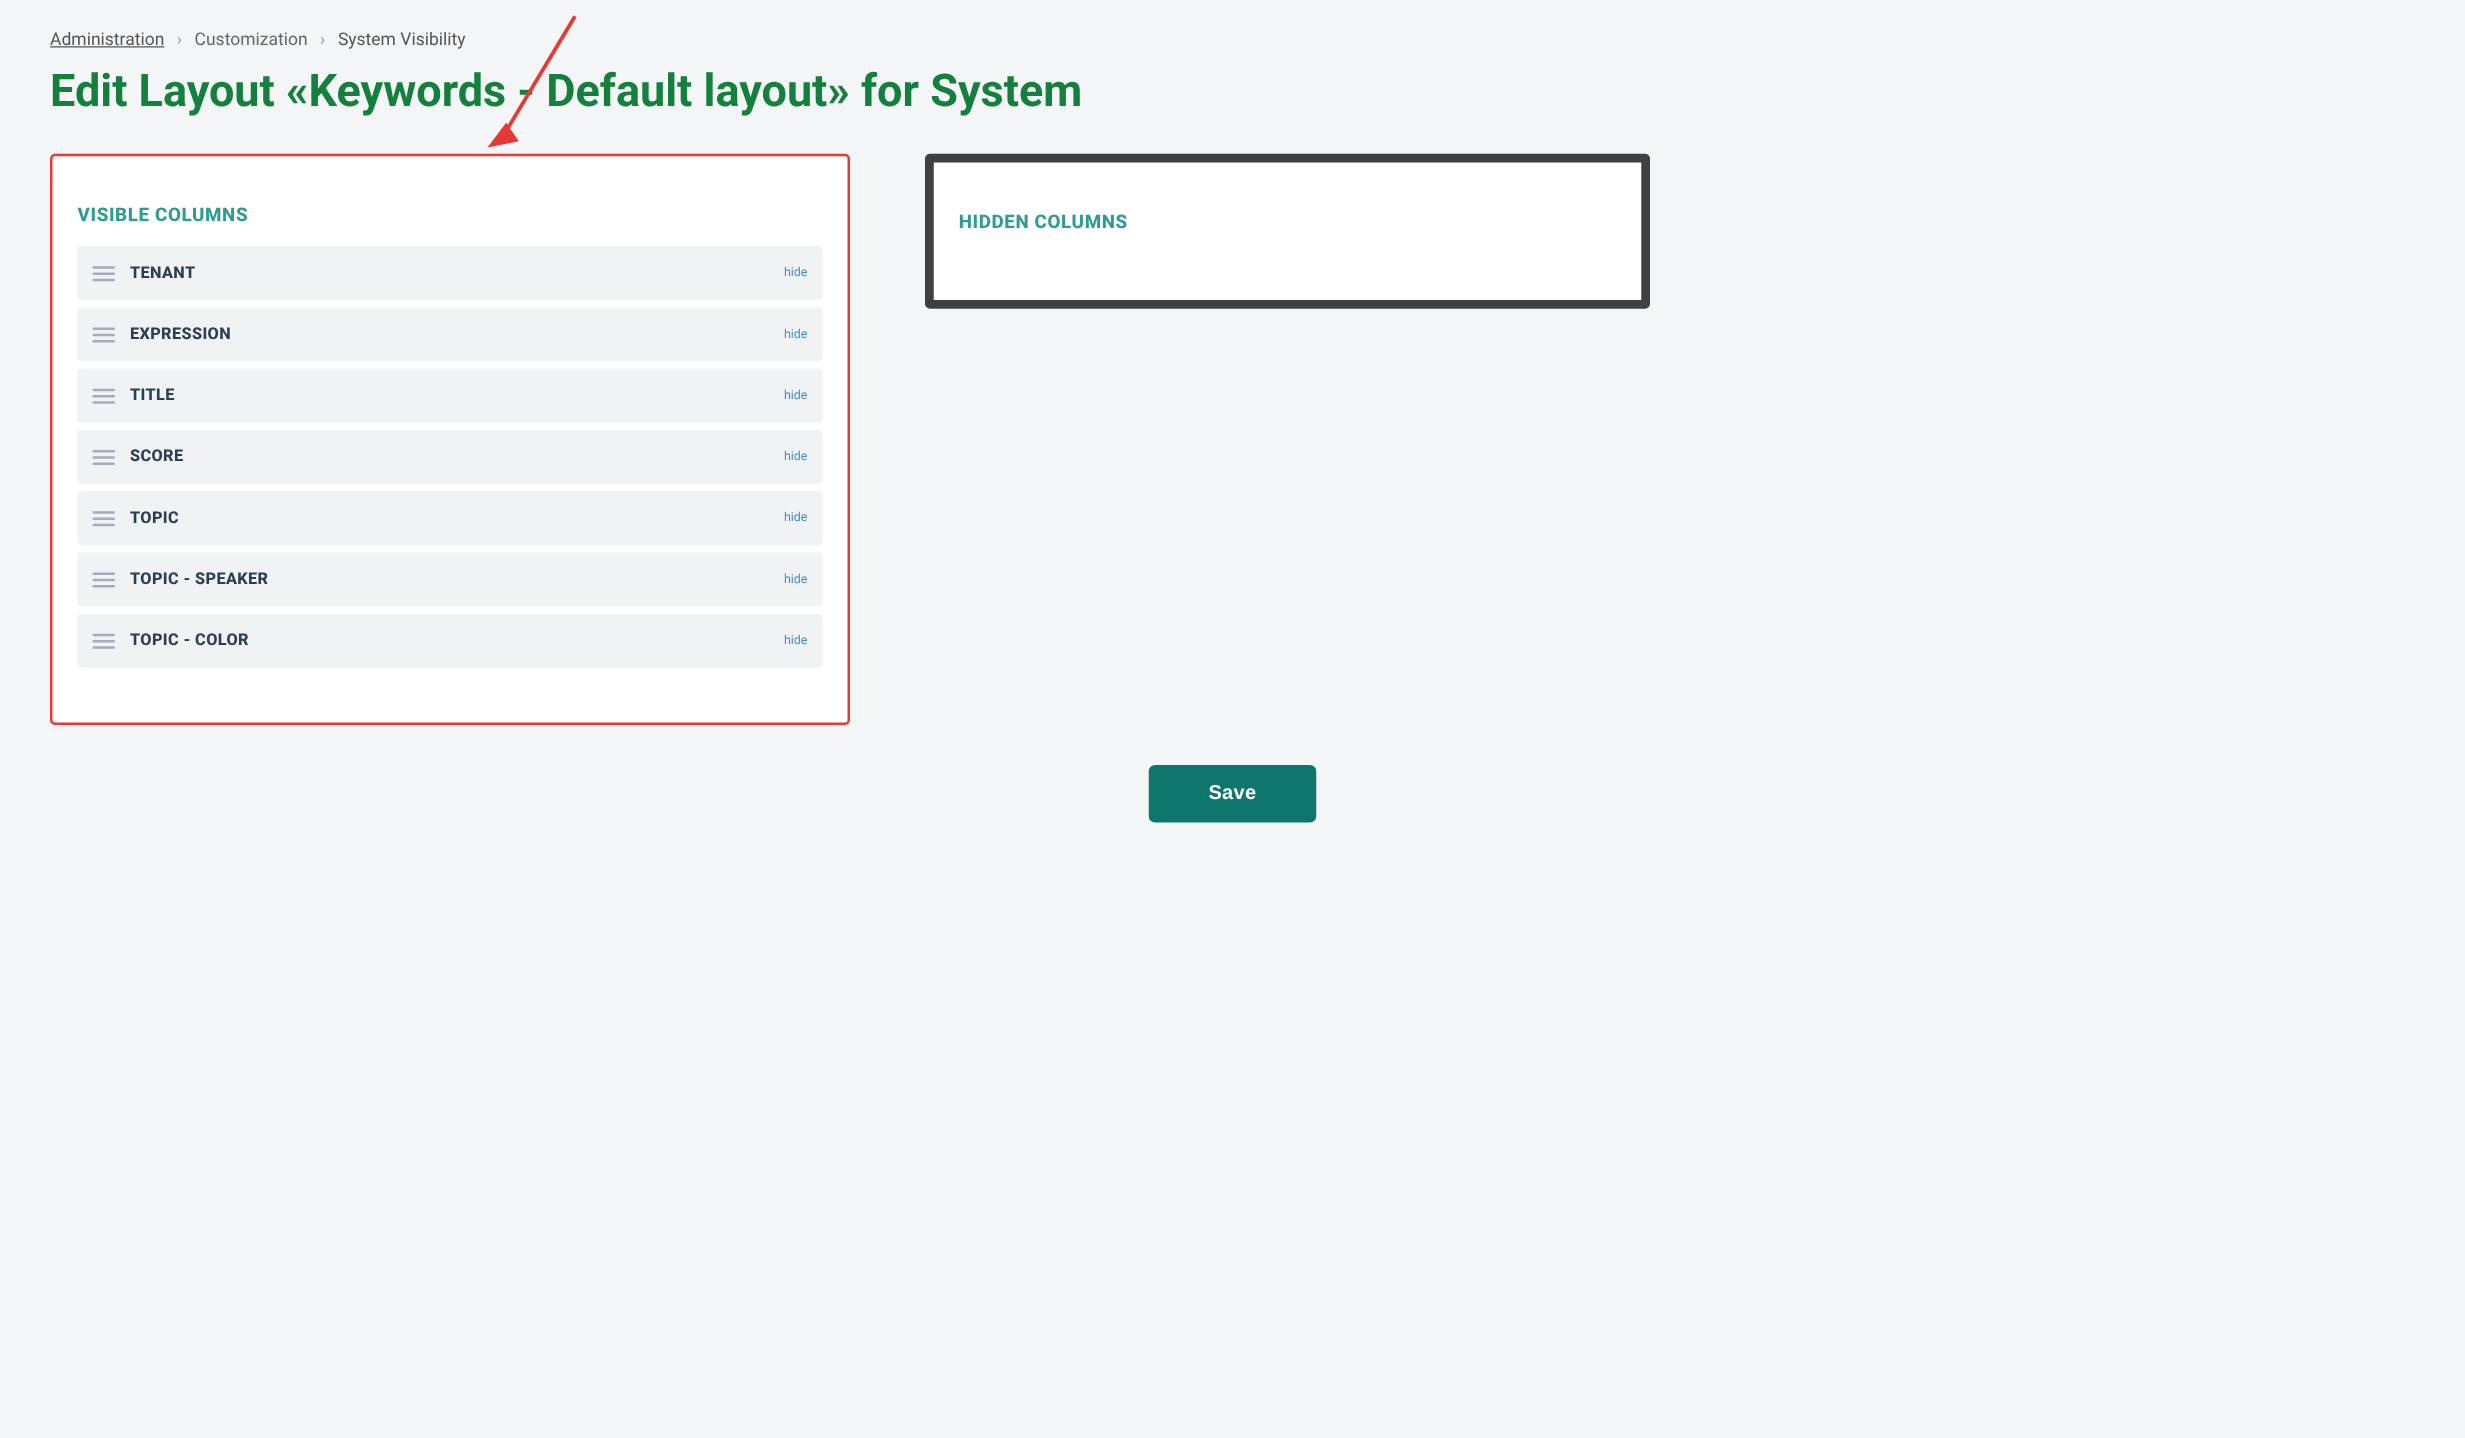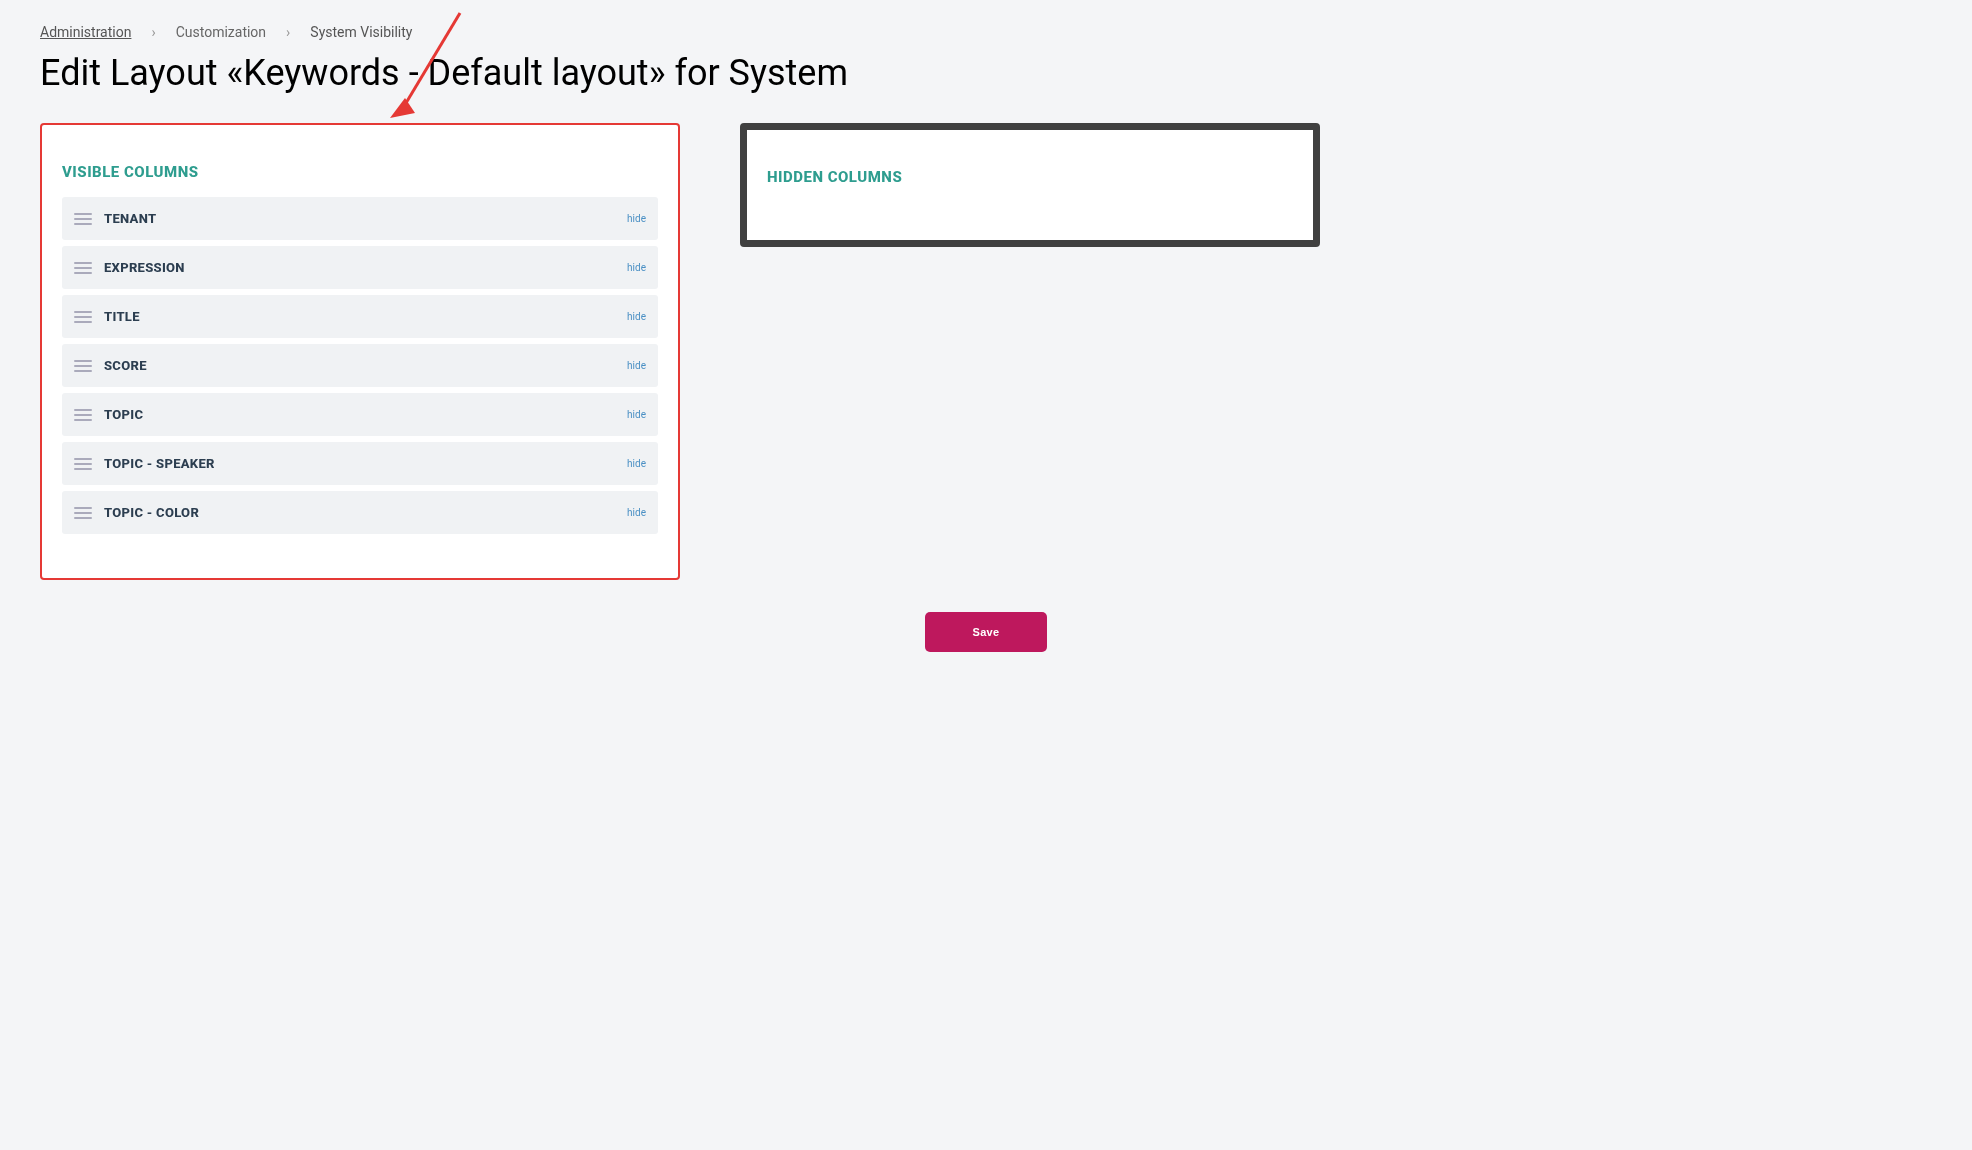--- a/index.html
+++ b/index.html
@@ -5,40 +5,40 @@
     * { box-sizing: border-box; margin: 0; padding: 0; }
     body {
       font-family: -apple-system, BlinkMacSystemFont, 'Segoe UI', Roboto, sans-serif;
       background: #f4f5f7;
       min-height: 100vh;
       padding: 24px 40px;
     }
     .breadcrumb {
       display: flex;
       align-items: center;
-      gap: 20px;
+      gap: 10px;
       font-size: 14px;
       color: #666;
       margin-bottom: 12px;
     }
     .breadcrumb a {
       color: #555;
       text-decoration: underline;
       cursor: pointer;
     }
     .breadcrumb .sep {
       color: #999;
     }
     .breadcrumb .current {
       color: #555;
     }
     .page-title {
       font-size: 36px;
-      font-weight: 400;
-      color: #000000;
+      font-weight: 700;
+      color: #15803d;
       margin-bottom: 28px;
       line-height: 1.2;
     }
     .columns-container {
       display: flex;
       gap: 60px;
       align-items: flex-start;
       position: relative;
     }
     .column-panel {
@@ -99,26 +99,26 @@
       cursor: pointer;
       text-decoration: none;
       font-weight: 400;
     }
     .save-btn-container {
       display: flex;
       justify-content: center;
       margin-top: 32px;
     }
     .save-btn {
-      background: #be185d;
+      background: #0f766e;
       color: #fff;
       border: none;
       border-radius: 5px;
       padding: 14px 48px;
-      font-size: 11px;
+      font-size: 16px;
       font-weight: 600;
       cursor: pointer;
       letter-spacing: 0.3px;
     }
     
     .arrow-annotation {
       position: absolute;
       top: -120px;
       left: 320px;
       pointer-events: none;

